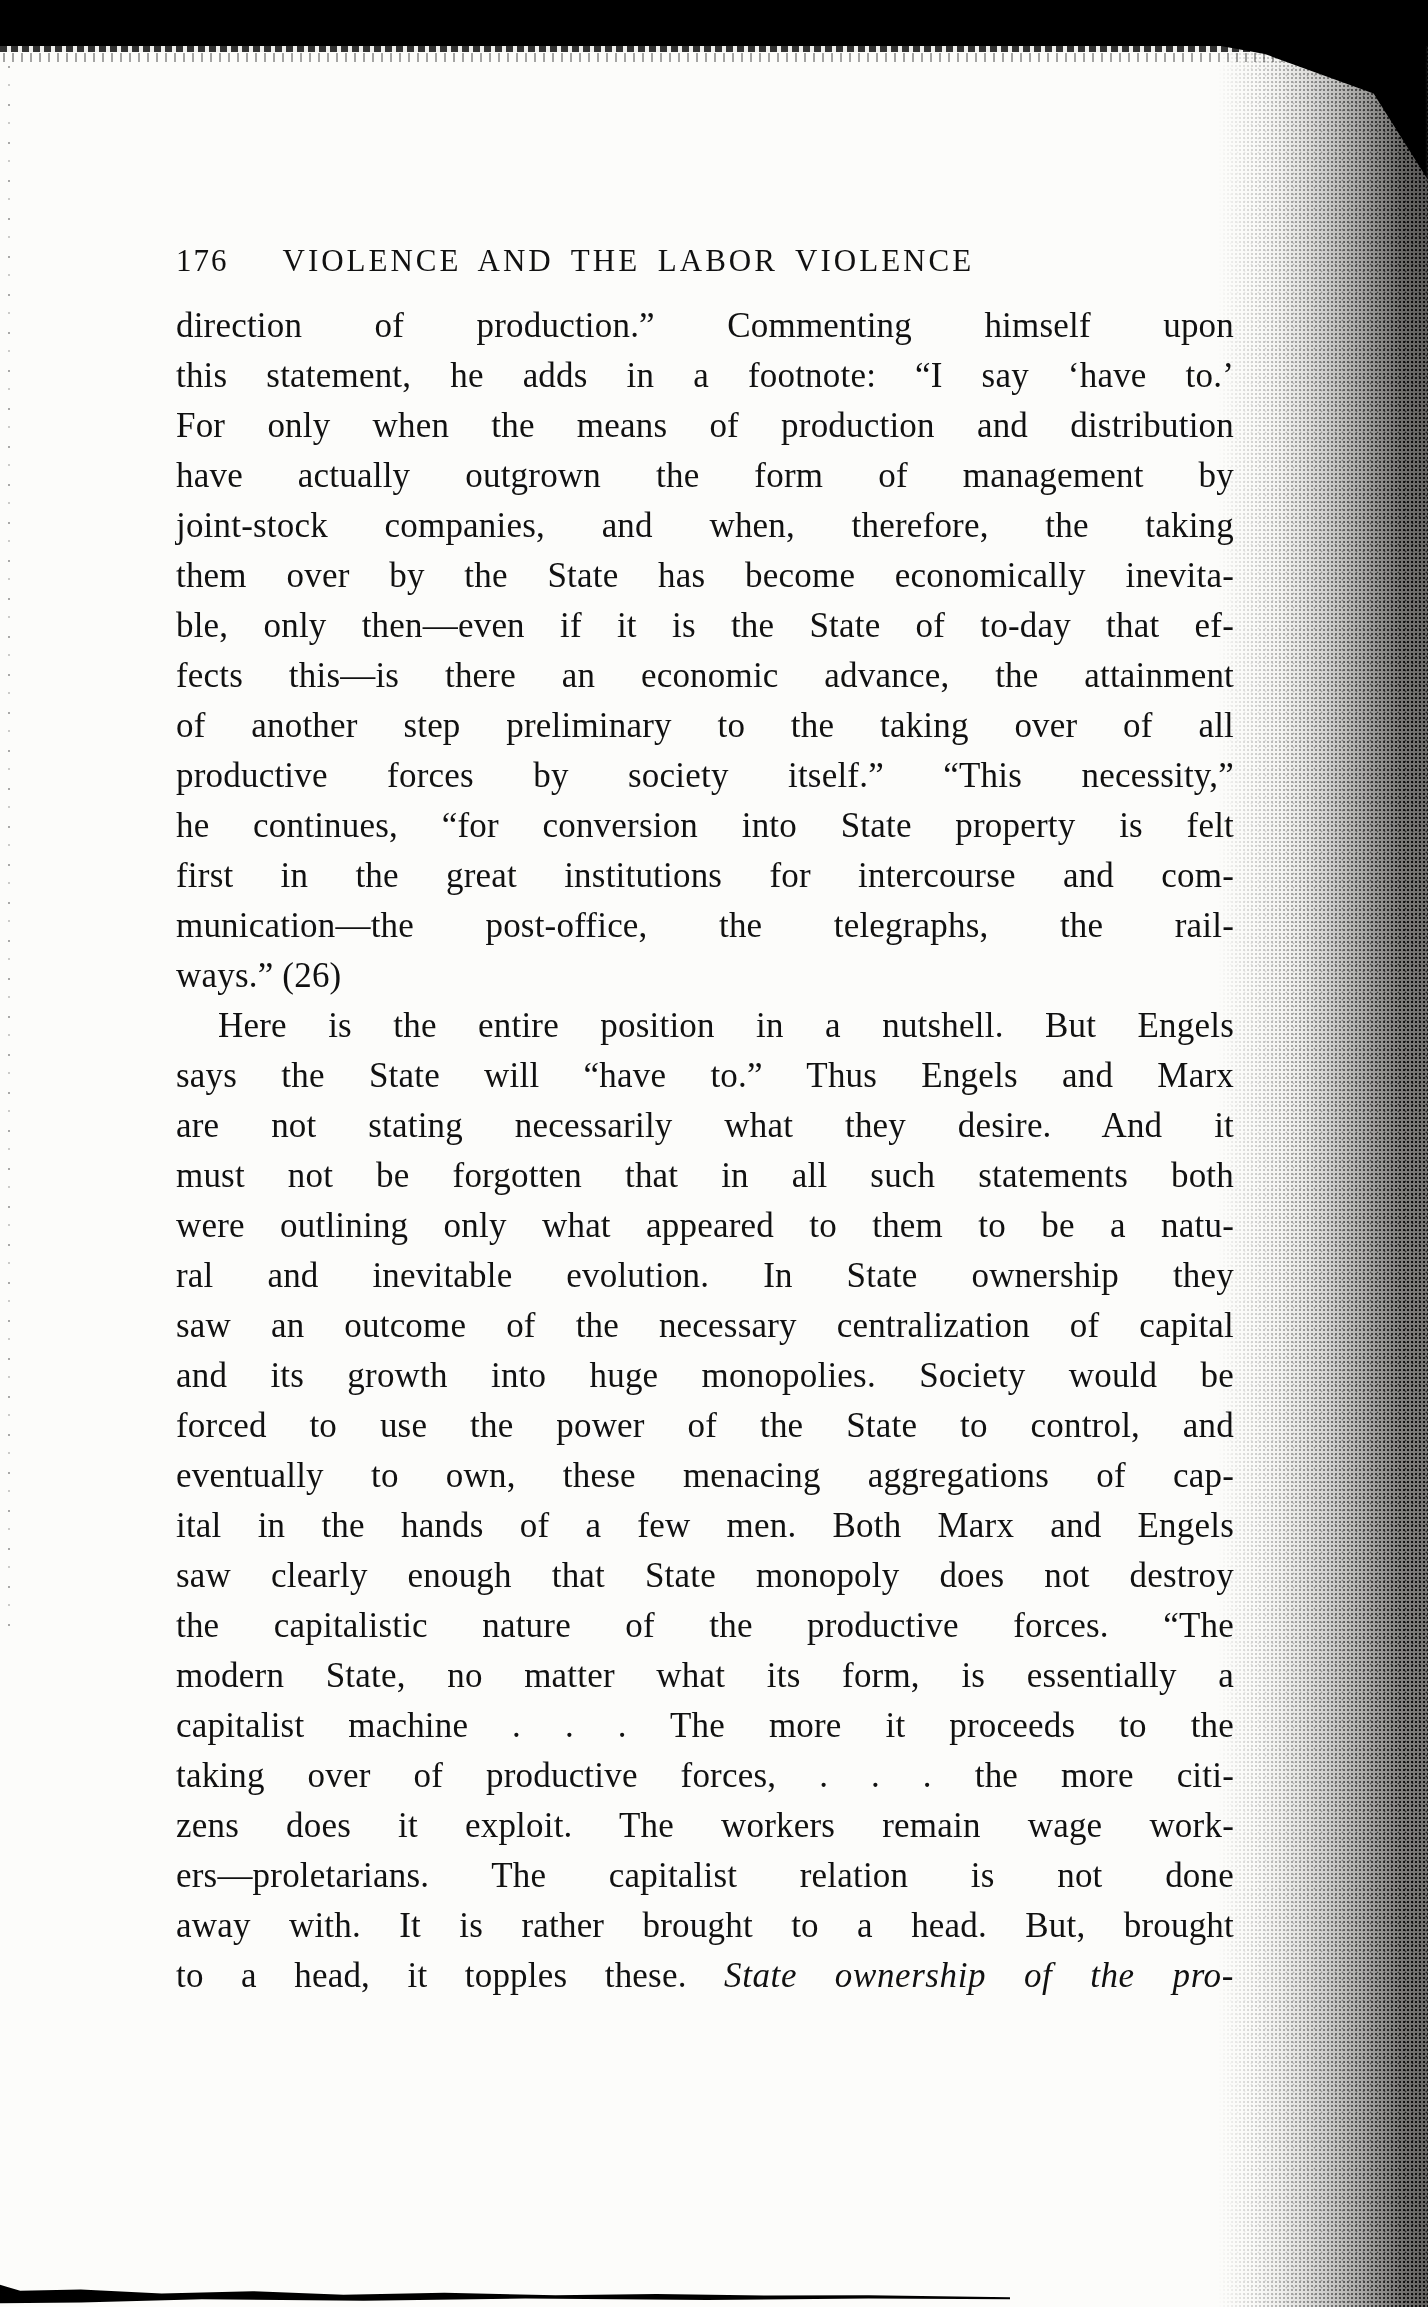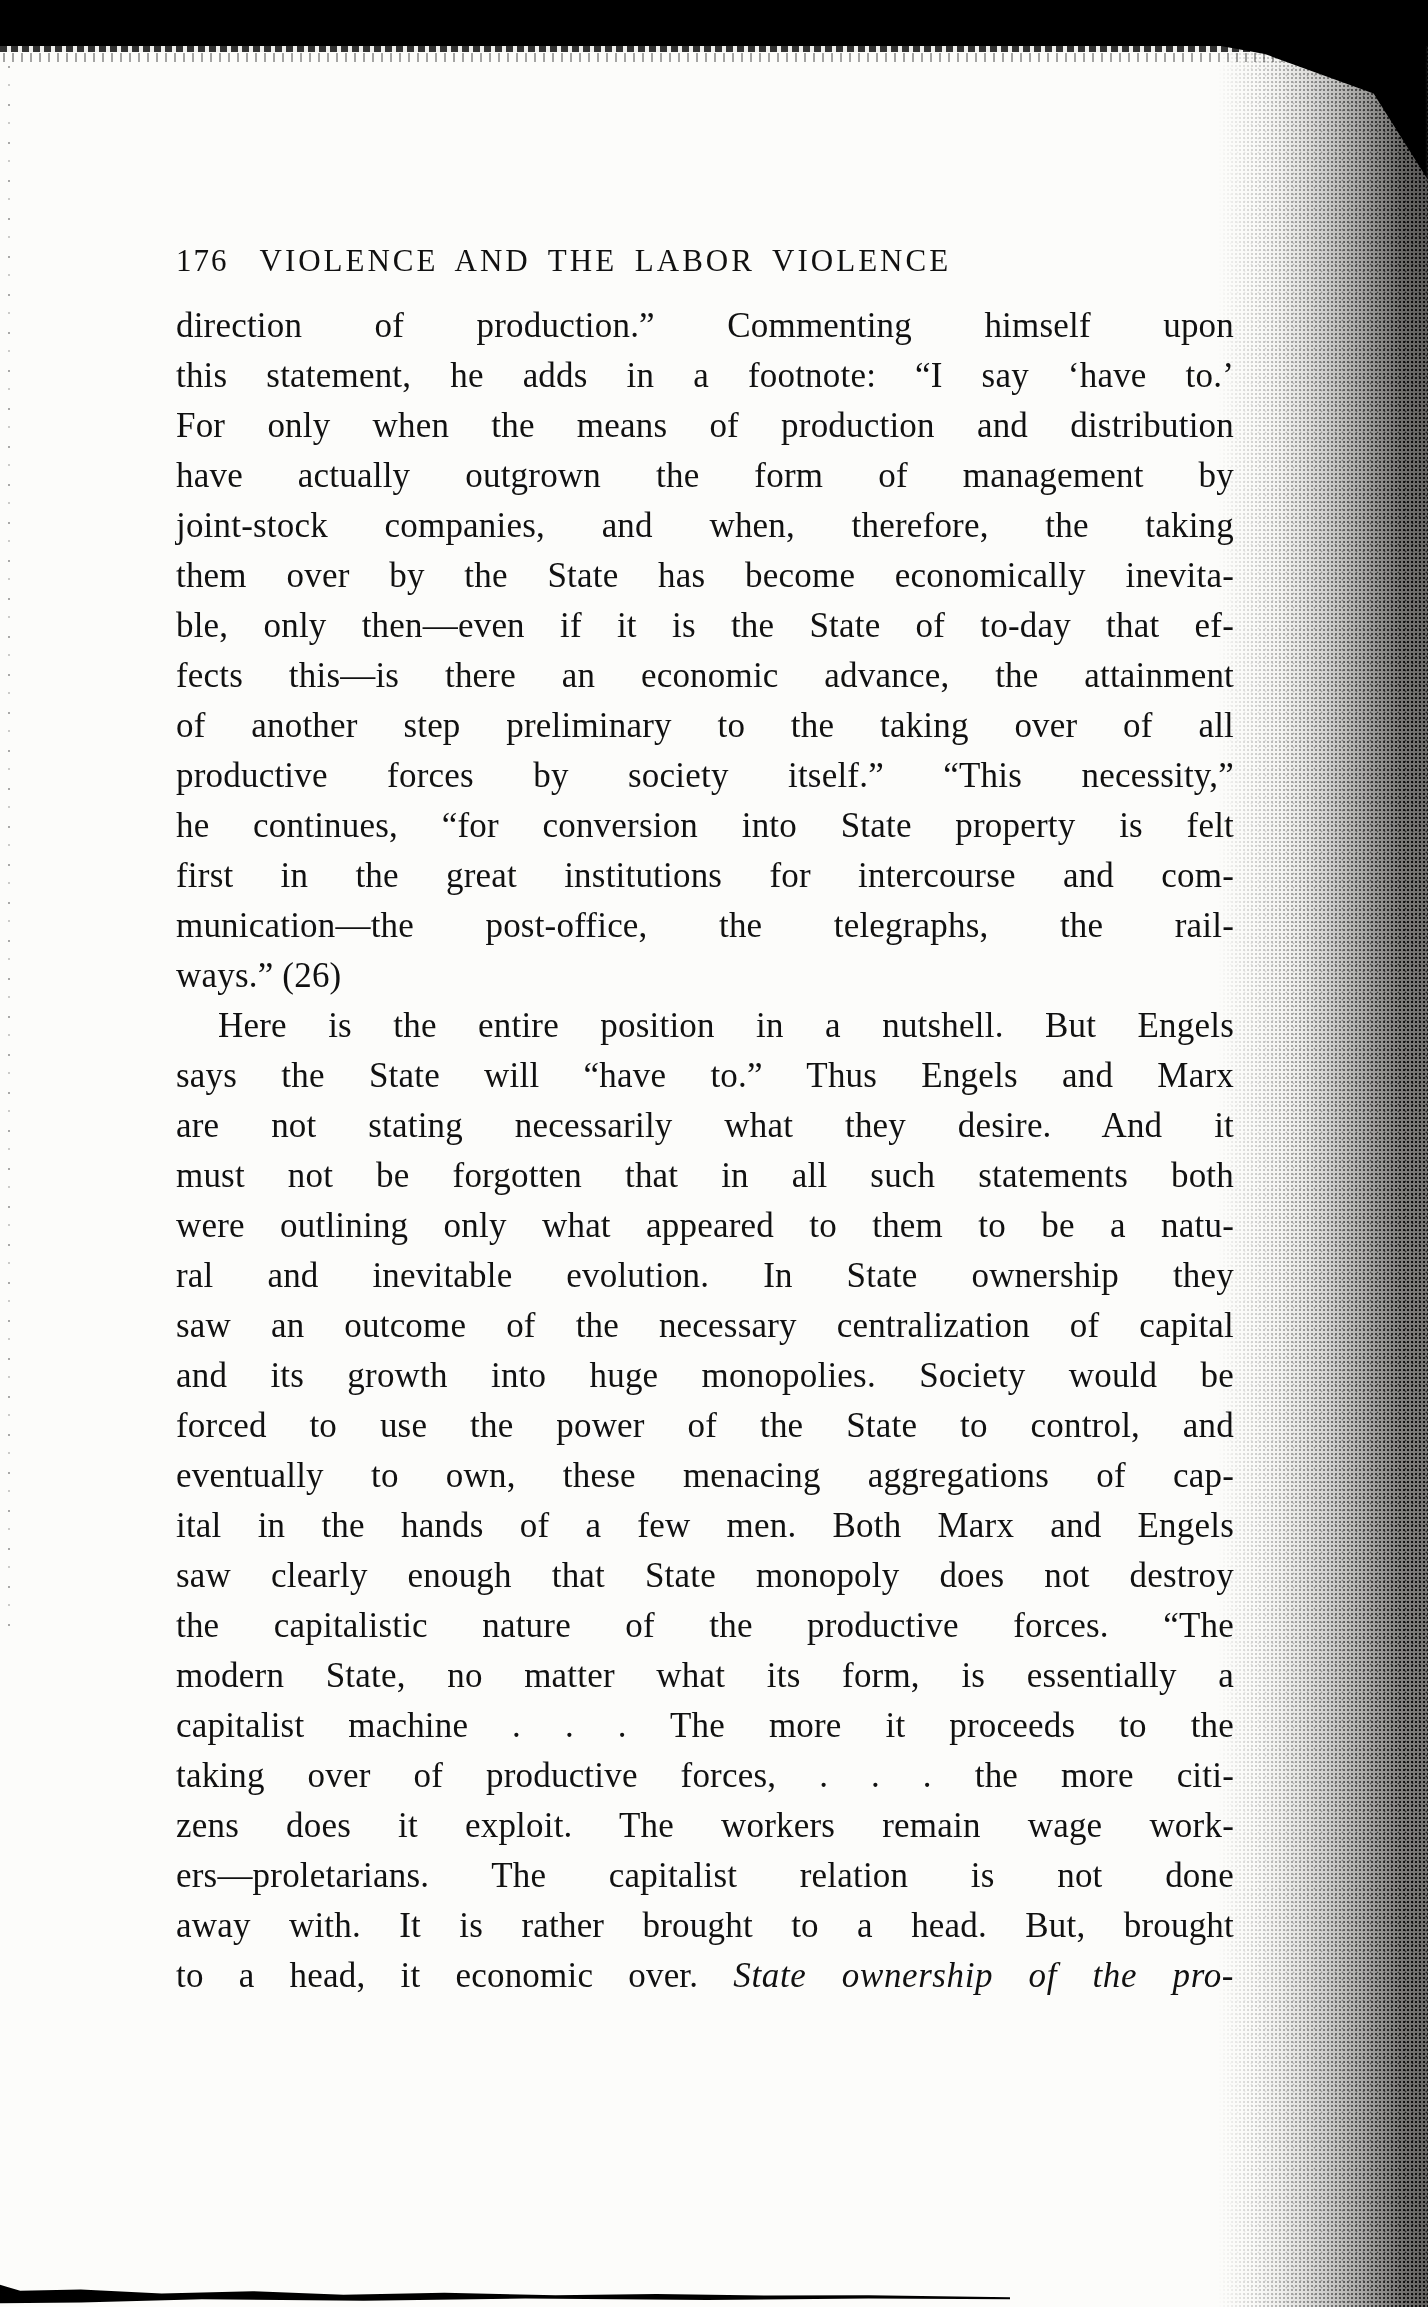--- a/index.html
+++ b/index.html
@@ -50,21 +50,21 @@
   .left-dots {
     position:absolute; left:8px; top:66px; width:2px; height:1560px; z-index:2; opacity:.55;
     background: repeating-linear-gradient(to bottom,
       rgba(0,0,0,.6) 0 2px, rgba(0,0,0,0) 2px 18px,
       rgba(0,0,0,.35) 18px 20px, rgba(0,0,0,0) 20px 38px);
   }
 
   
   .running-head {
     position:absolute; top:243px; left:176px; right:210px;
-    display:flex; align-items:baseline; gap:31px;
+    display:flex; align-items:baseline; gap:54px;
     font-size:31px; line-height:36px; white-space:nowrap;
   }
   .running-head .folio { letter-spacing:2px; }
   .running-head .title { letter-spacing:3px; word-spacing:7px; }
 
   .text-block {
     position:absolute; top:301px; left:176px; width:1058px;
     font-size:35px; line-height:50px; letter-spacing:.2px;
   }
   .para { margin:0; }
@@ -119,17 +119,17 @@
         <div class="line"><span>eventually to own, these menacing aggregations of cap-</span></div>
         <div class="line"><span>ital in the hands of a few men.  Both Marx and Engels</span></div>
         <div class="line"><span>saw clearly enough that State monopoly does not destroy</span></div>
         <div class="line"><span>the capitalistic nature of the productive forces.  “The</span></div>
         <div class="line"><span>modern State, no matter what its form, is essentially a</span></div>
         <div class="line"><span>capitalist machine  .  .  .  The more it proceeds to the</span></div>
         <div class="line"><span>taking over of productive forces,  .  .  .  the more citi-</span></div>
         <div class="line"><span>zens does it exploit.  The workers remain wage work-</span></div>
         <div class="line"><span>ers—proletarians.  The capitalist relation is not done</span></div>
         <div class="line"><span>away with.  It is rather brought to a head.  But, brought</span></div>
-        <div class="line"><span>to a head, it economic over.  </span><em>State ownership of the pro-</em></div>
+        <div class="line"><span>to a head, it topples these.  </span><em>State ownership of the pro-</em></div>
       </div>
   </div>
 
 </div>
 
 </body></html>

